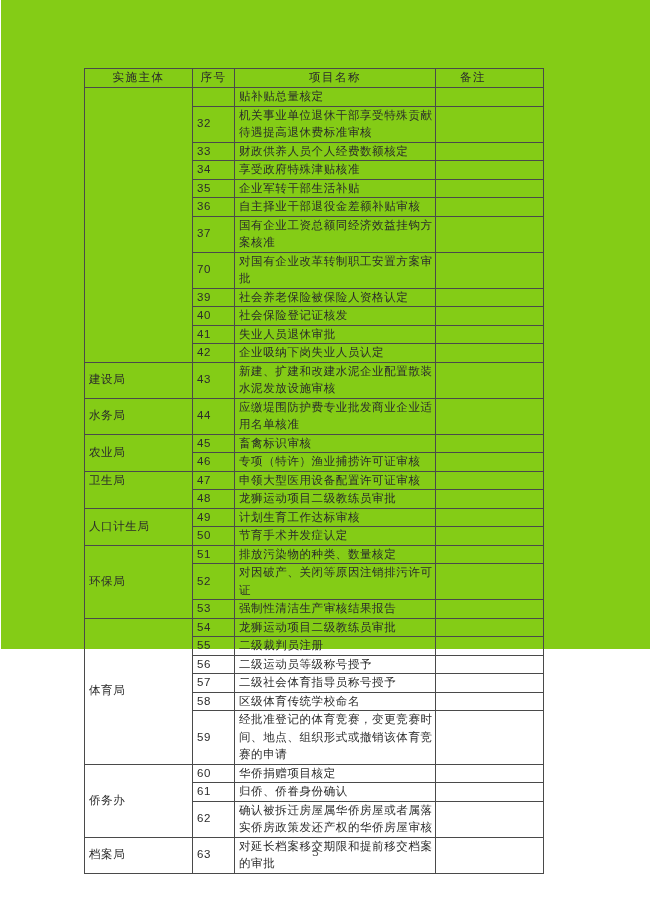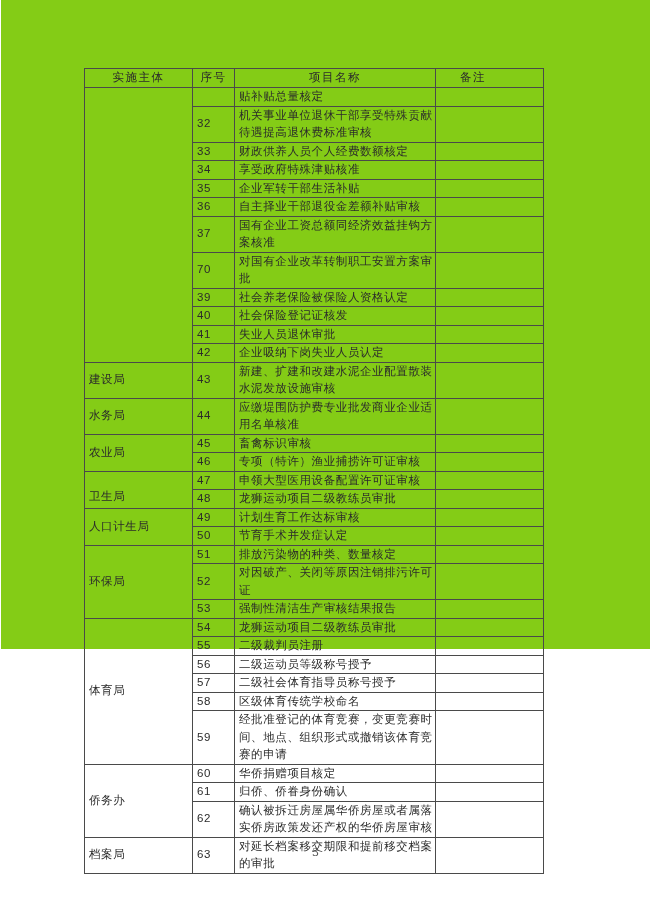--- a/index.html
+++ b/index.html
@@ -57,21 +57,21 @@
     td.num {
       font-family: Liberation Sans, sans-serif;
       font-size: 9px;
       letter-spacing: 0;
       padding-left: 7px;
     }
     td.agency {
       padding-left: 4px;
       letter-spacing: 1.5px;
     }
-    td.agency.top { vertical-align: top; padding-top: 16px; }
+    td.agency.top { vertical-align: top; padding-top: 0; }
     tr.h1 td { height: 17px; }
     tr.h2 td { height: 35px; }
     tr.h3 td { height: 51px; }
     td.note { padding: 0; }
     .page-number {
       position: absolute;
       left: 311px;
       top: 846px;
       font-size: 11px;
       color: #555;

